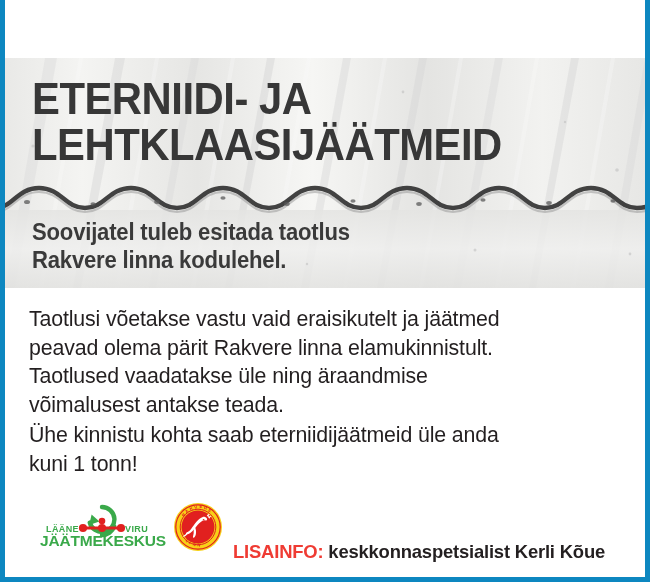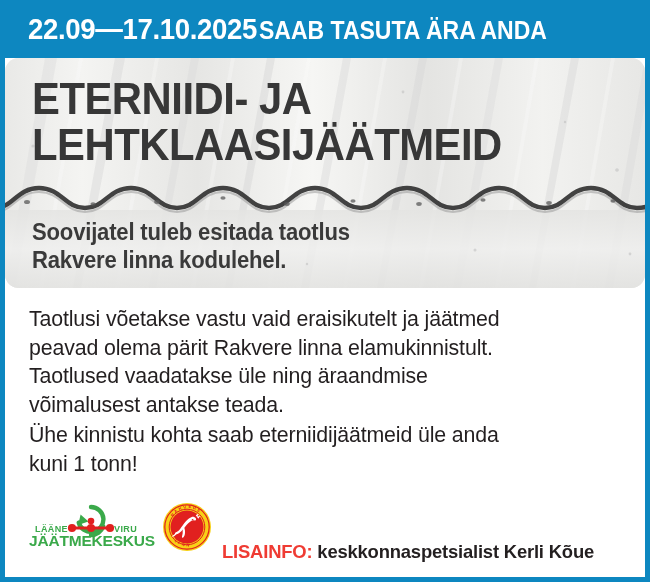--- a/index.html
+++ b/index.html
@@ -72,21 +72,20 @@
 
   
   .photo {
     position: absolute;
     left: 5px;
     top: 58px;
     width: 640px;
     height: 230px;
     overflow: hidden;
     background: #efefed;
-    border-radius: 14px;
   }
   .photo svg.bg {
     position: absolute;
     left: 0; top: 0;
     width: 640px; height: 230px;
     display: block;
   }
 
   .photo-content {
     position: absolute;
@@ -141,21 +140,21 @@
     white-space: pre;
     transform: scaleX(0.97);
     transform-origin: left top;
   }
   .para-1 { top: 17px; }
   .para-2 { top: 133px; }
 
   
   .footer {
     position: absolute;
-    left: 5px;
+    left: 16px;
     top: 495px;
     width: 604px;
     height: 80px;
     background: #ffffff;
   }
 
   .logo-lvjk {
     position: absolute;
     left: 20px;
     top: 6px;
@@ -189,25 +188,20 @@
 </style>
 </head>
 <body>
 
 <div id="ad">
 
   <div class="frame-left"></div>
   <div class="frame-right"></div>
   <div class="frame-bottom"></div>
 
-  <div class="header-band">
-    <div class="header-text">
-      <span class="header-date">22.09—17.10.2025</span><span class="header-sub">SAAB TASUTA ÄRA ANDA</span>
-    </div>
-  </div>
 
   <div class="photo">
     <svg class="bg" viewBox="0 0 640 230" preserveAspectRatio="none">
       <defs>
         <linearGradient id="sheetGrad" x1="0" y1="0" x2="1" y2="0">
           <stop offset="0" stop-color="#e9e9e7"></stop>
           <stop offset="0.12" stop-color="#f4f4f2"></stop>
           <stop offset="0.30" stop-color="#e6e6e4"></stop>
           <stop offset="0.48" stop-color="#f6f6f4"></stop>
           <stop offset="0.66" stop-color="#e4e4e2"></stop>

